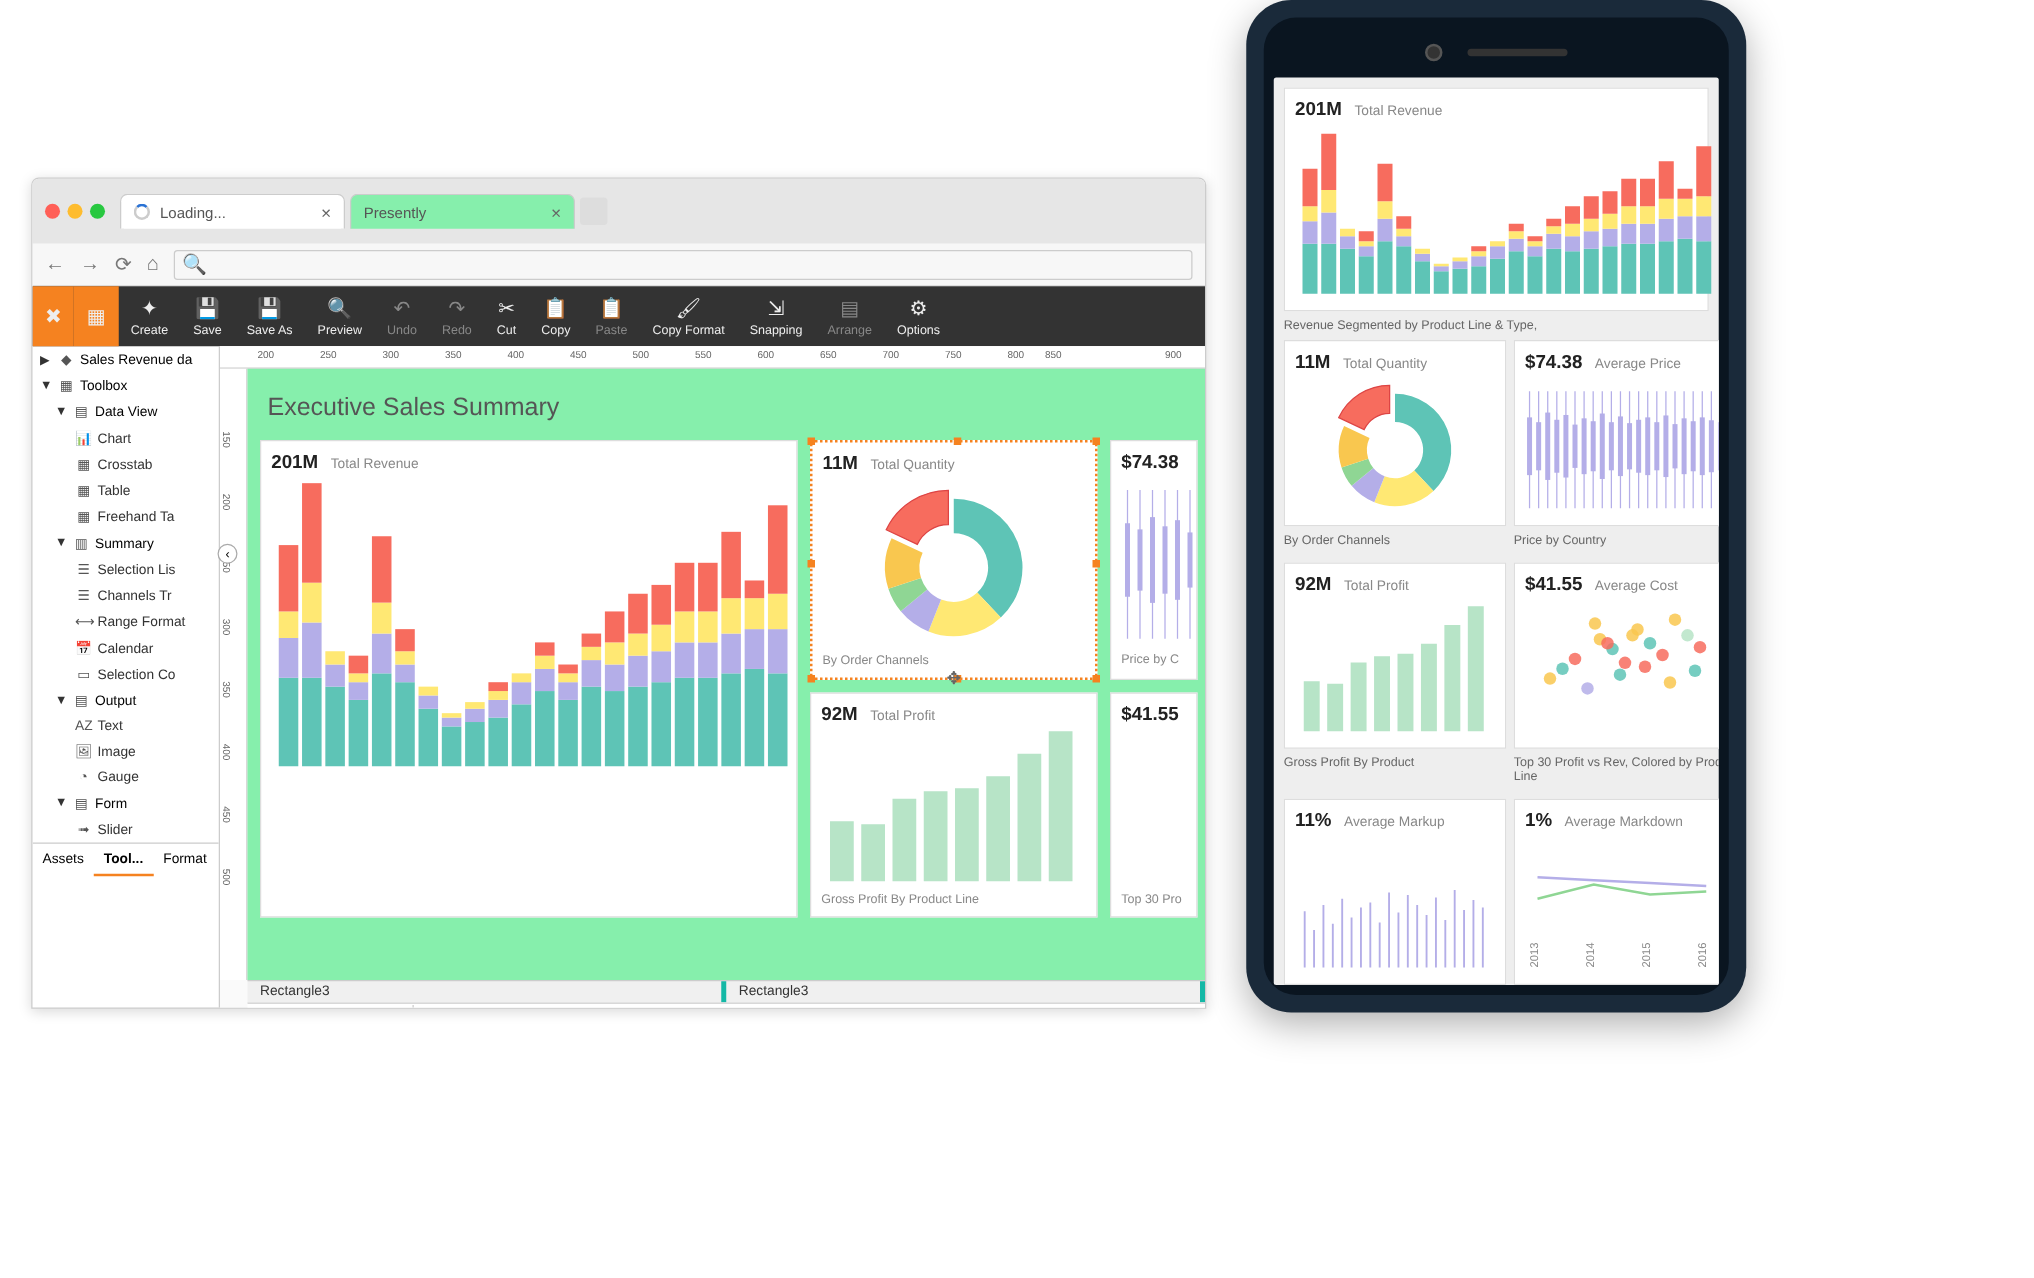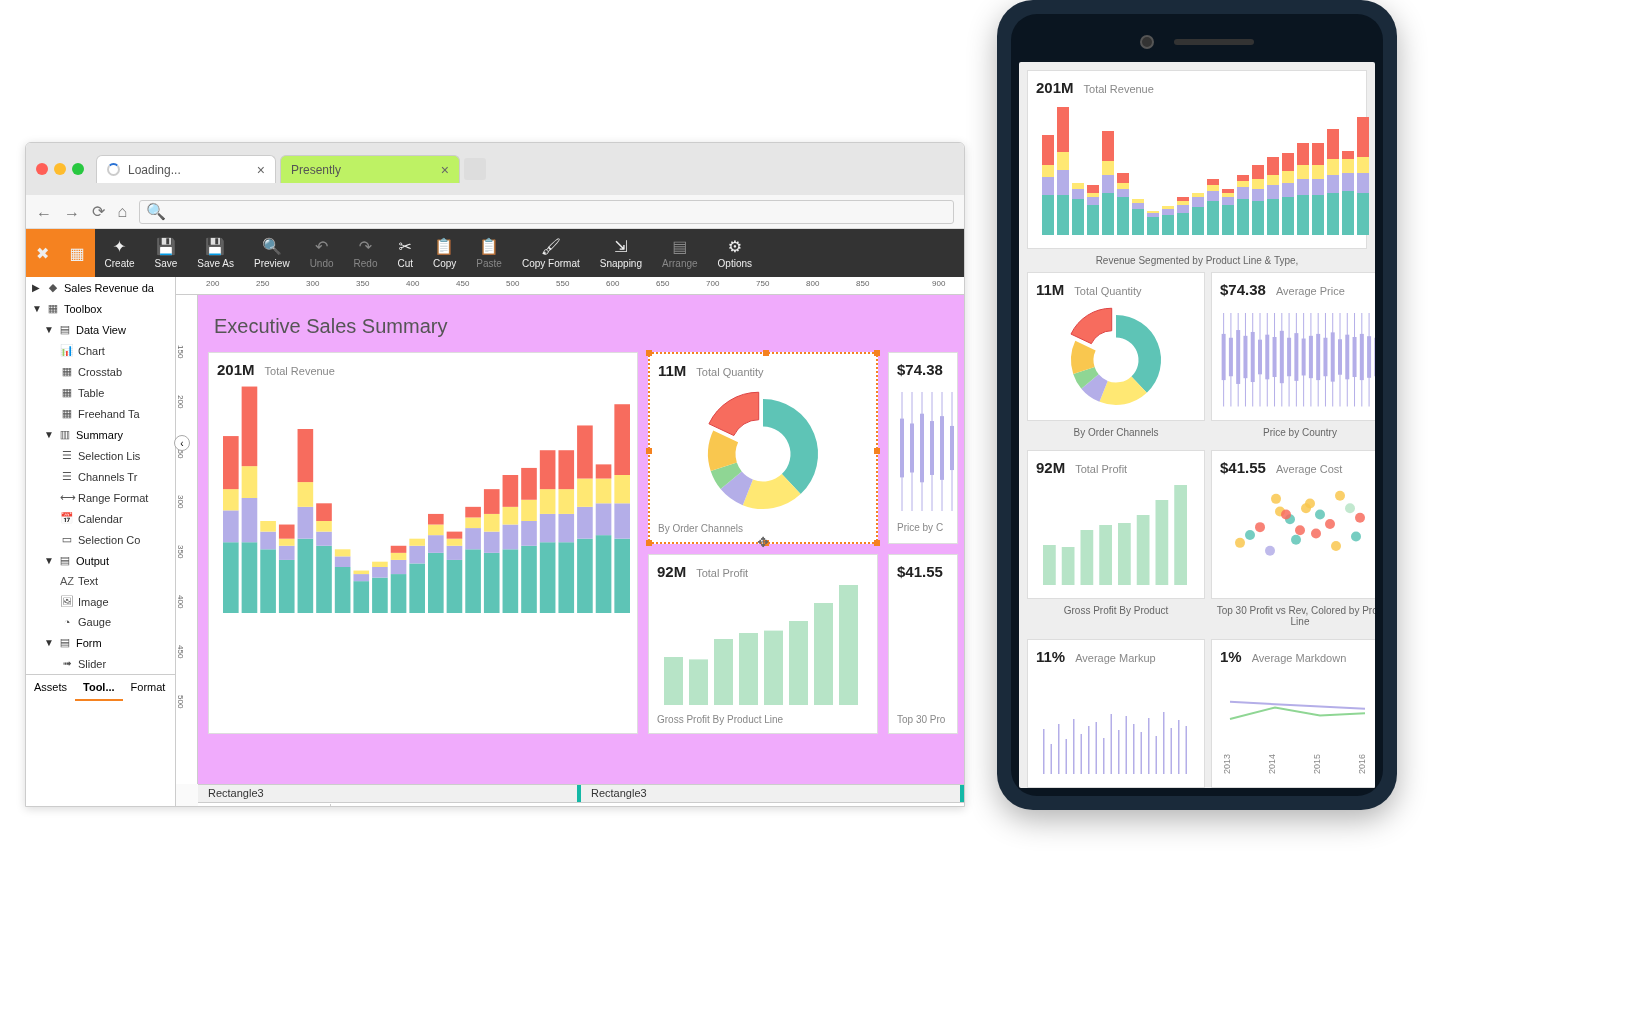--- a/index.html
+++ b/index.html
@@ -4,21 +4,21 @@
 <style>
 * { box-sizing: border-box; margin: 0; padding: 0; }
 body { font-family: Arial, sans-serif; background: #fff; position: relative; width: 1627px; height: 1022px; }
 
 
 .browser { position: absolute; left: 25px; top: 142px; width: 940px; height: 665px; background: #fff; border: 1px solid #ccc; border-radius: 6px 6px 0 0; box-shadow: 0 2px 10px rgba(0,0,0,.15); overflow: hidden; }
 .browser-tabs { height: 52px; background: #e6e6e6; display: flex; align-items: center; padding: 0 6px; }
 .traffic-lights { display: flex; gap: 6px; margin-right: 12px; margin-left: 4px; }
 .tl { width: 12px; height: 12px; border-radius: 50%; }
 .tl.red { background: #ff5f57; } .tl.yellow { background: #febc2e; } .tl.green { background: #28c840; }
-.tab { height: 28px; background: #bef264; border: 1px solid #ccc; border-bottom: none; border-radius: 6px 6px 0 0; padding: 0 10px; display: flex; align-items: center; gap: 8px; font-size: 12px; color: #555; margin-right: 4px; min-width: 180px; position: relative; }
+.tab { height: 28px; background: #86efac; border: 1px solid #ccc; border-bottom: none; border-radius: 6px 6px 0 0; padding: 0 10px; display: flex; align-items: center; gap: 8px; font-size: 12px; color: #555; margin-right: 4px; min-width: 180px; position: relative; }
 .tab.active { background: #fff; }
 .tab .close { margin-left: auto; color: #666; font-size: 14px; }
 .spinner { width: 13px; height: 13px; border: 2px solid #ccc; border-top-color: #2a72d4; border-radius: 50%; }
 .new-tab { width: 22px; height: 22px; background: #ddd; border-radius: 3px; }
 .addrbar { height: 34px; background: #f7f7f7; border-bottom: 1px solid #ddd; display: flex; align-items: center; padding: 0 10px; gap: 12px; }
 .addrbar .icon { color: #777; font-size: 16px; }
 .addrbar .search { flex: 1; height: 24px; border: 1px solid #ccc; border-radius: 3px; display: flex; align-items: center; padding: 0 6px; color: #999; }
 
 
 .toolbar { height: 48px; background: #333; display: flex; align-items: stretch; }
@@ -39,21 +39,21 @@
 .sidebar-tabs div { padding: 6px 8px; }
 .sidebar-tabs .active { border-bottom: 2px solid #f58220; font-weight: bold; }
 .knob { position: absolute; left: 148px; top: 292px; width: 16px; height: 16px; background: #fff; border: 1px solid #aaa; border-radius: 50%; font-size: 10px; display: flex; align-items: center; justify-content: center; }
 
 .canvas-area { flex: 1; position: relative; background: #fafafa; }
 .ruler-h { height: 18px; background: #fff; border-bottom: 1px solid #ccc; font-size: 8px; color: #666; position: relative; overflow: hidden; }
 .ruler-h span { position: absolute; top: 2px; }
 .ruler-v { width: 22px; background: #fff; border-right: 1px solid #ccc; font-size: 8px; color: #666; position: absolute; left: 0; top: 18px; bottom: 40px; }
 .ruler-v span { position: absolute; left: 0; writing-mode: vertical-rl; }
 
-.canvas { position: absolute; left: 22px; top: 18px; right: 0; bottom: 40px; overflow: hidden; background: #f0abfc; padding: 10px; }
+.canvas { position: absolute; left: 22px; top: 18px; right: 0; bottom: 40px; overflow: hidden; background: #86efac; padding: 10px; }
 .page-title { font-size: 20px; color: #555; margin: 10px 0 14px 6px; }
 .cards { display: grid; grid-template-columns: 430px 230px 70px; gap: 10px; }
 .card { border: 1px solid #ddd; background: #fff; padding: 8px; position: relative; }
 .card.selected { border: 2px dotted #f58220; }
 .card-head { display: flex; align-items: baseline; gap: 10px; font-size: 11px; color: #888; }
 .card-head b { font-size: 15px; color: #222; font-weight: bold; }
 .card-foot { font-size: 10px; color: #888; display: flex; justify-content: space-between; margin-top: 4px; }
 .sel-handle { position: absolute; width: 6px; height: 6px; background: #f58220; }
 
 .status-row { position: absolute; bottom: 22px; left: 22px; right: 0; height: 18px; background: #f0f0f0; border-top: 1px solid #ccc; display: flex; font-size: 11px; color: #333; }
@@ -65,21 +65,21 @@
 
 .phone { position: absolute; right: 230px; top: 0; width: 400px; height: 810px; background: #1a2a3a; border-radius: 36px; padding: 14px; box-shadow: 0 10px 30px rgba(0,0,0,.3); }
 .phone-inner { width: 100%; height: 100%; background: #0a1520; border-radius: 26px; padding: 8px; }
 .phone-top { height: 40px; display: flex; align-items: center; justify-content: center; gap: 20px; }
 .camera { width: 14px; height: 14px; background: #333; border-radius: 50%; border: 2px solid #555; }
 .speaker { width: 80px; height: 6px; background: #333; border-radius: 3px; }
 .phone-screen { background: #eee; height: calc(100% - 40px); border-radius: 2px; padding: 8px; overflow: hidden; }
 .p-card { background: #fff; border: 1px solid #ddd; padding: 8px; margin-bottom: 6px; }
 .p-card .card-head { margin-bottom: 4px; }
 .p-grid { display: grid; grid-template-columns: 1fr 1fr; gap: 6px; }
-.p-caption { font-size: 10px; color: #666; margin: 2px 0 6px; text-align: center; }
+.p-caption { font-size: 10px; color: #666; margin: 2px 0 6px; }
 
 
 svg { display: block; }
 </style>
 </head>
 <body>
 
 <div class="browser">
   <div class="browser-tabs">
     <div class="traffic-lights">
@@ -271,21 +271,21 @@
           <span style="left:180px">350</span>
           <span style="left:230px">400</span>
           <span style="left:280px">450</span>
           <span style="left:330px">500</span>
           <span style="left:380px">550</span>
           <span style="left:430px">600</span>
           <span style="left:480px">650</span>
           <span style="left:530px">700</span>
           <span style="left:580px">750</span>
           <span style="left:630px">800</span>
-          <span style="left:680px">850</span>
+          <span style="left:660px">850</span>
           <span style="left:756px">900</span>
       </div>
       <div class="ruler-v">
         <span style="top:50px">150</span>
           <span style="top:100px">200</span>
           <span style="top:150px">250</span>
           <span style="top:200px">300</span>
           <span style="top:250px">350</span>
           <span style="top:300px">400</span>
           <span style="top:350px">450</span>

